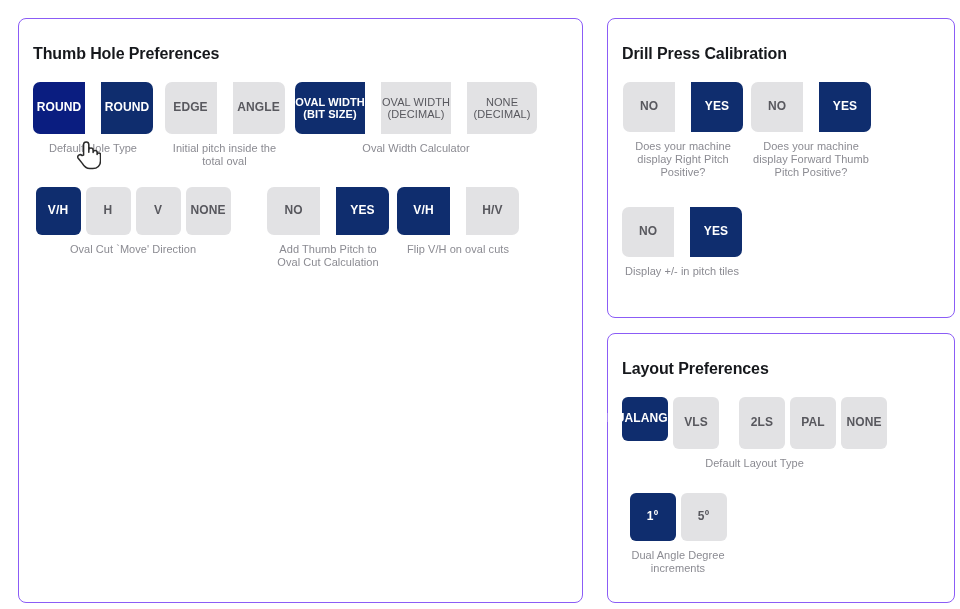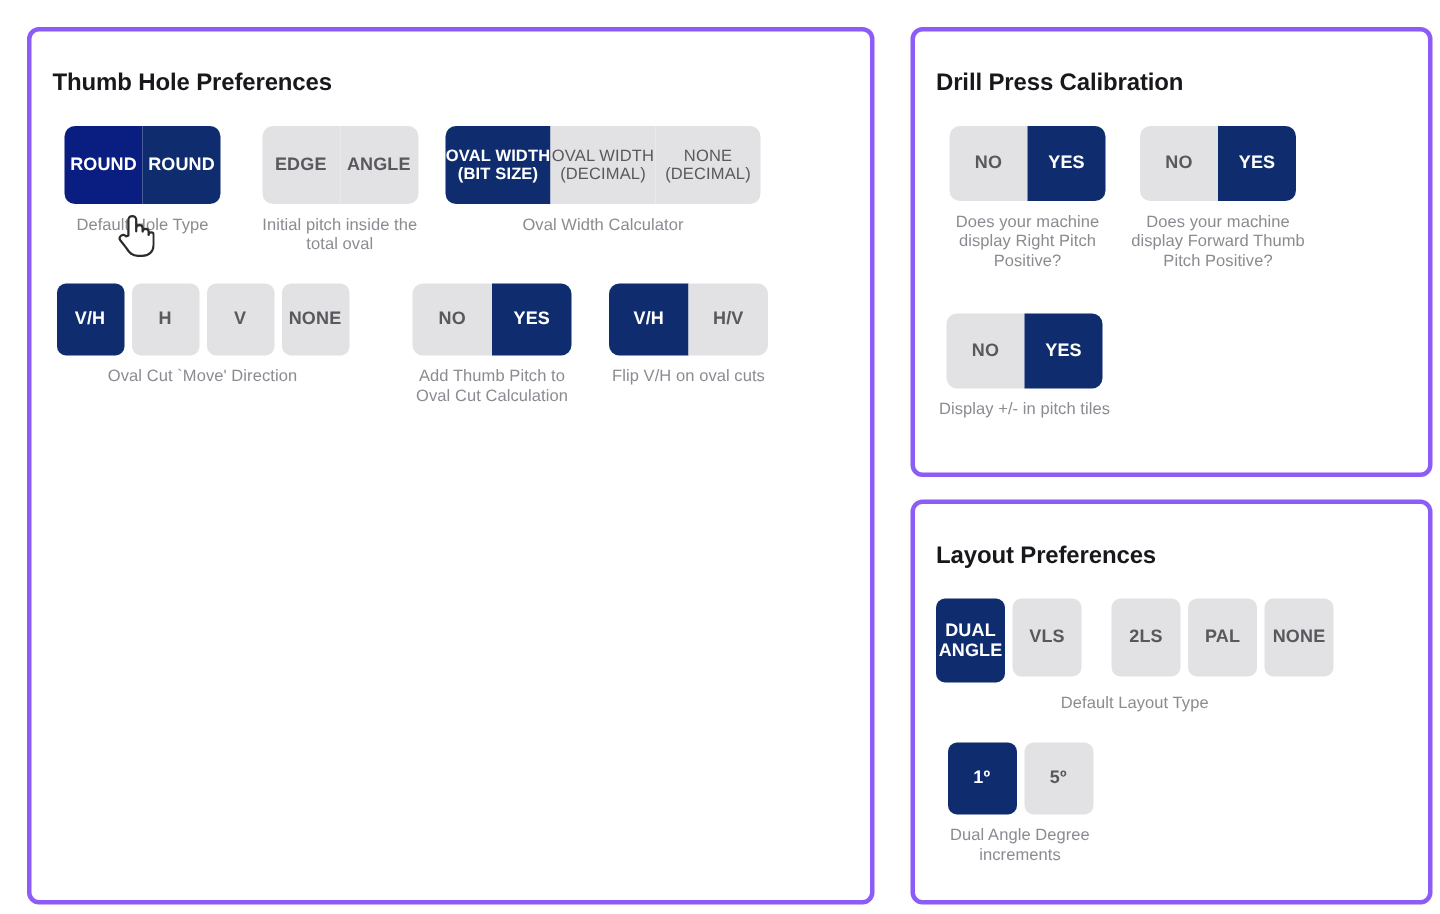--- a/index.html
+++ b/index.html
@@ -20,21 +20,21 @@
     position: relative;
     width: 960px;
     height: 609px;
     background: #ffffff;
   }
 
   
   .card {
     position: absolute;
     background: #ffffff;
-    border: 3px solid #8b5cf6;
+    border: 1px solid #8b5cf6;
     border-radius: 8px;
     box-sizing: border-box;
   }
   #card-thumb-hole {
     left: 18px;
     top: 18px;
     width: 565px;
     height: 585px;
   }
   #card-drill-press {
@@ -66,21 +66,21 @@
   .toggle-block {
     position: absolute;
     display: flex;
     flex-direction: column;
     align-items: center;
   }
   .toggle-row {
     display: flex;
     align-items: stretch;
   }
-  .toggle-row.segmented { gap: 0; }
+  .toggle-row.segmented { gap: 16px; }
   .toggle-row.spaced { gap: 5px; }
 
   .tile {
     border: none;
     outline: none;
     padding: 0;
     margin: 0;
     background: #e2e2e4;
     color: #58585e;
     font-family: "Liberation Sans", sans-serif;
@@ -248,21 +248,21 @@
       </div>
       <div class="group-caption" style="width:118px;">Display +/- in pitch tiles</div>
     </div>
   </section>
 
   <section class="card" id="card-layout">
     <h2 class="card-title">Layout Preferences</h2>
 
     <div class="toggle-block" style="left:14px; top:63px;">
       <div class="toggle-row spaced">
-        <button class="tile on" style="width:46px;height:56px;flex-direction:column;">
+        <button class="tile on" style="width:46px;height:44px;flex-direction:row;">
           <span class="tline">DUAL</span>
           <span class="tline">ANGLE</span>
         </button>
         <button class="tile" style="width:46px;height:52px;">VLS</button>
         <button class="tile" style="width:46px;height:52px;margin-left:15px;">2LS</button>
         <button class="tile" style="width:46px;height:52px;">PAL</button>
         <button class="tile" style="width:46px;height:52px;">NONE</button>
       </div>
       <div class="group-caption" style="width:250px;">Default Layout Type</div>
     </div>

